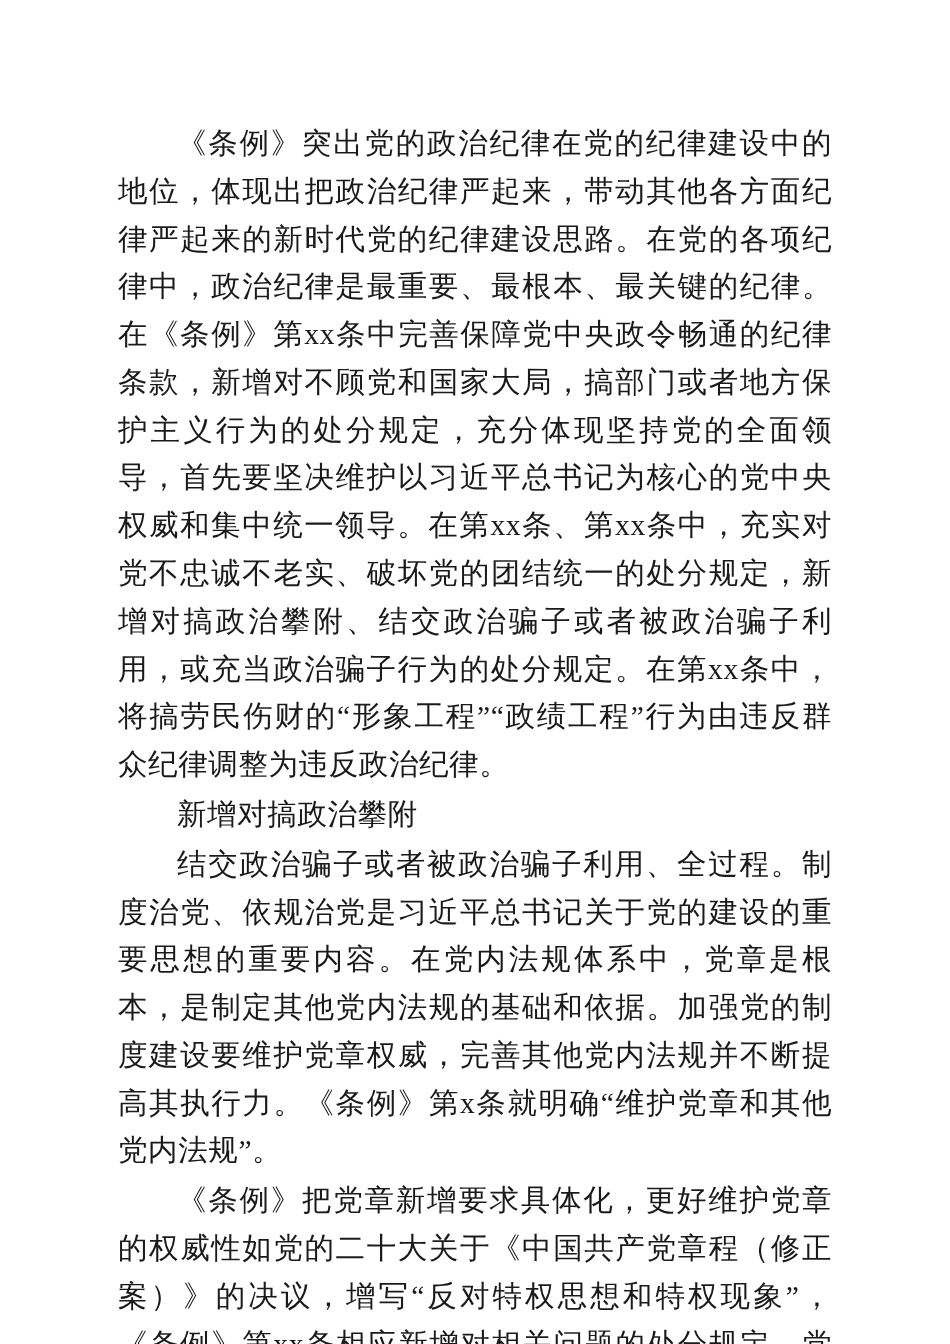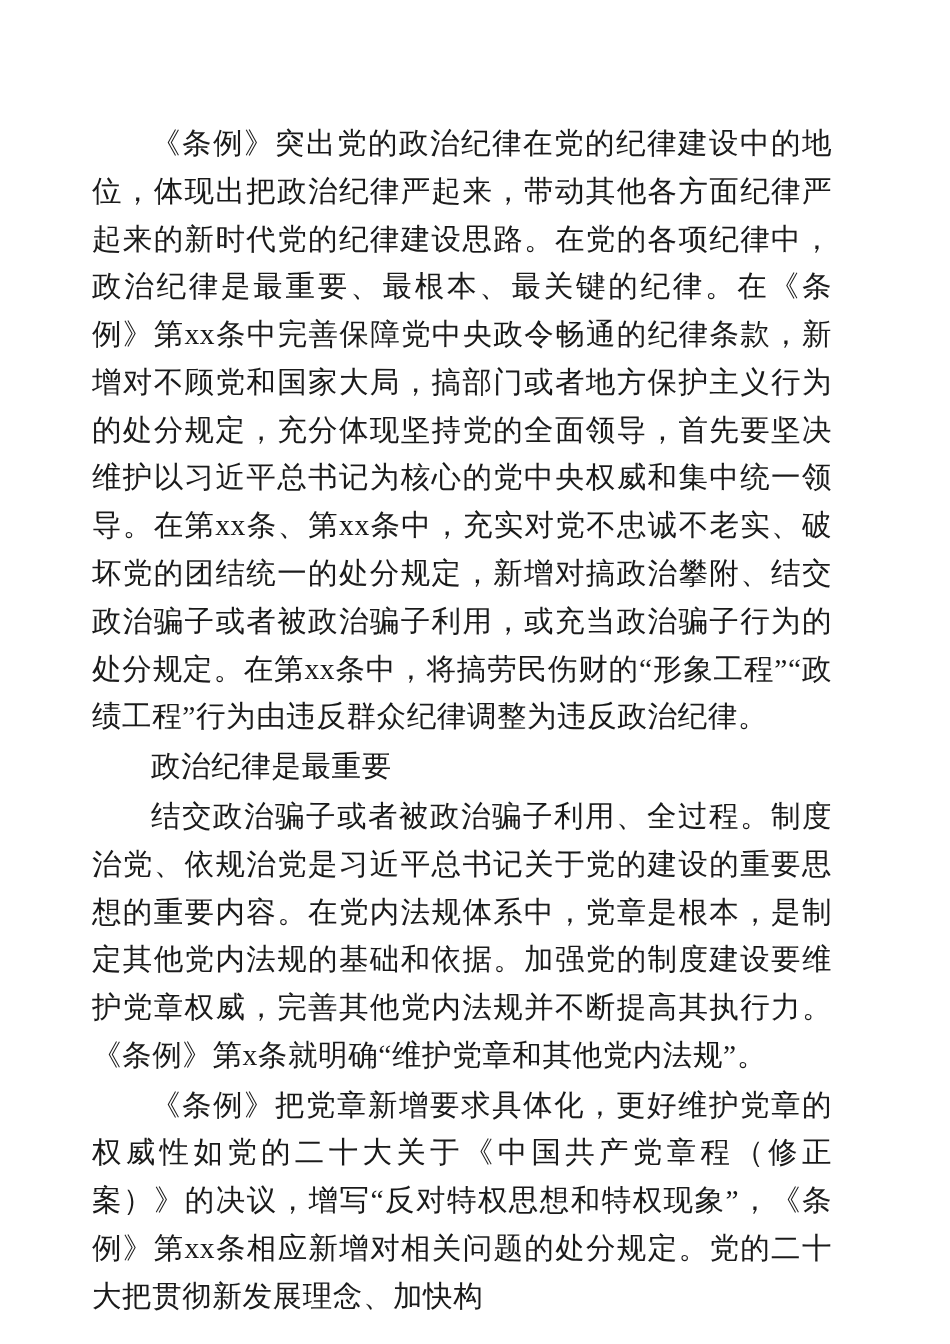--- a/index.html
+++ b/index.html
@@ -11,21 +11,21 @@
     width: 950px;
     height: 1344px;
     font-family: "Liberation Serif", "DejaVu Serif", serif;
     color: #1a1a1a;
   }
   .page {
     position: relative;
     width: 950px;
     height: 1344px;
     box-sizing: border-box;
-    padding: 120px 118px 60px 92px;
+    padding: 120px 118px 60px 118px;
     background: #ffffff;
   }
   .doc-body {
     font-size: 29.5px;
     line-height: 1.62;
     letter-spacing: 0.6px;
     text-align: justify;
     text-justify: inter-ideograph;
   }
   .para {
@@ -36,17 +36,17 @@
   .para + .para {
     margin-top: 2px;
   }
 </style>
 </head>
 <body>
 
 <div class="page">
   <div class="doc-body">
     <p class="para">《条例》突出党的政治纪律在党的纪律建设中的地位，体现出把政治纪律严起来，带动其他各方面纪律严起来的新时代党的纪律建设思路。在党的各项纪律中，政治纪律是最重要、最根本、最关键的纪律。在《条例》第xx条中完善保障党中央政令畅通的纪律条款，新增对不顾党和国家大局，搞部门或者地方保护主义行为的处分规定，充分体现坚持党的全面领导，首先要坚决维护以习近平总书记为核心的党中央权威和集中统一领导。在第xx条、第xx条中，充实对党不忠诚不老实、破坏党的团结统一的处分规定，新增对搞政治攀附、结交政治骗子或者被政治骗子利用，或充当政治骗子行为的处分规定。在第xx条中，将搞劳民伤财的“形象工程”“政绩工程”行为由违反群众纪律调整为违反政治纪律。</p>
-    <p class="para">政治纪律是最重要</p>
+    <p class="para">新增对搞政治攀附</p>
     <p class="para">结交政治骗子或者被政治骗子利用、全过程。制度治党、依规治党是习近平总书记关于党的建设的重要思想的重要内容。在党内法规体系中，党章是根本，是制定其他党内法规的基础和依据。加强党的制度建设要维护党章权威，完善其他党内法规并不断提高其执行力。《条例》第x条就明确“维护党章和其他党内法规”。</p>
     <p class="para">《条例》把党章新增要求具体化，更好维护党章的权威性如党的二十大关于《中国共产党章程（修正案）》的决议，增写“反对特权思想和特权现象”，《条例》第xx条相应新增对相关问题的处分规定。党的二十大把贯彻新发展理念、加快构</p>
   </div>
 </div>
 
 </body></html>

